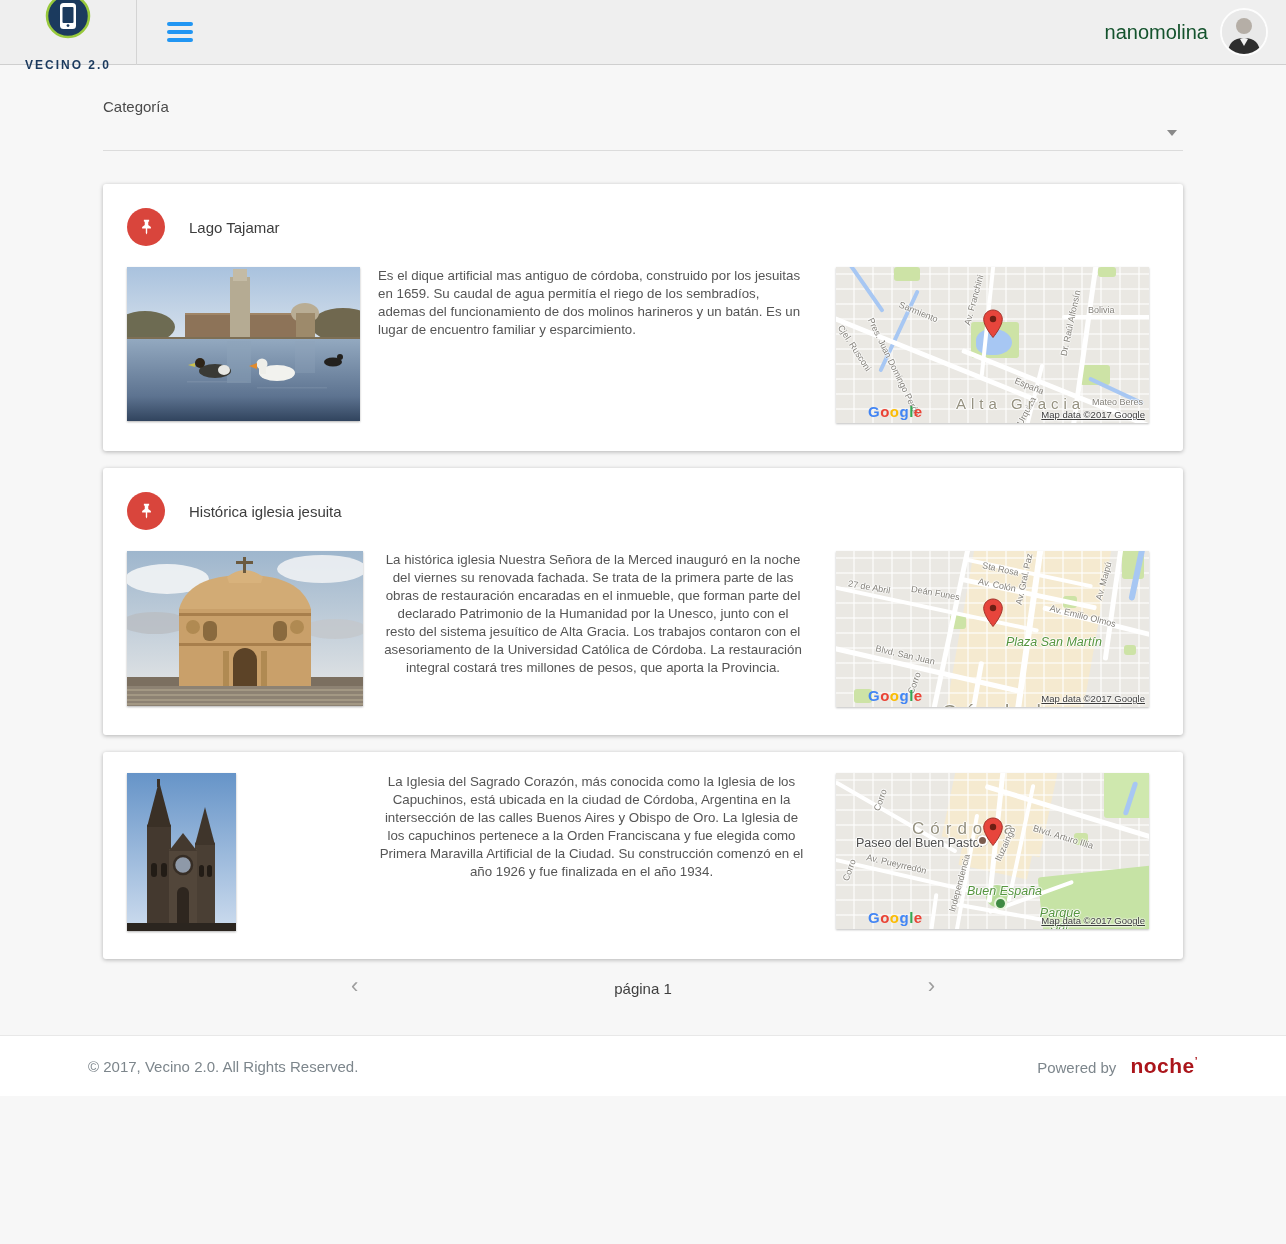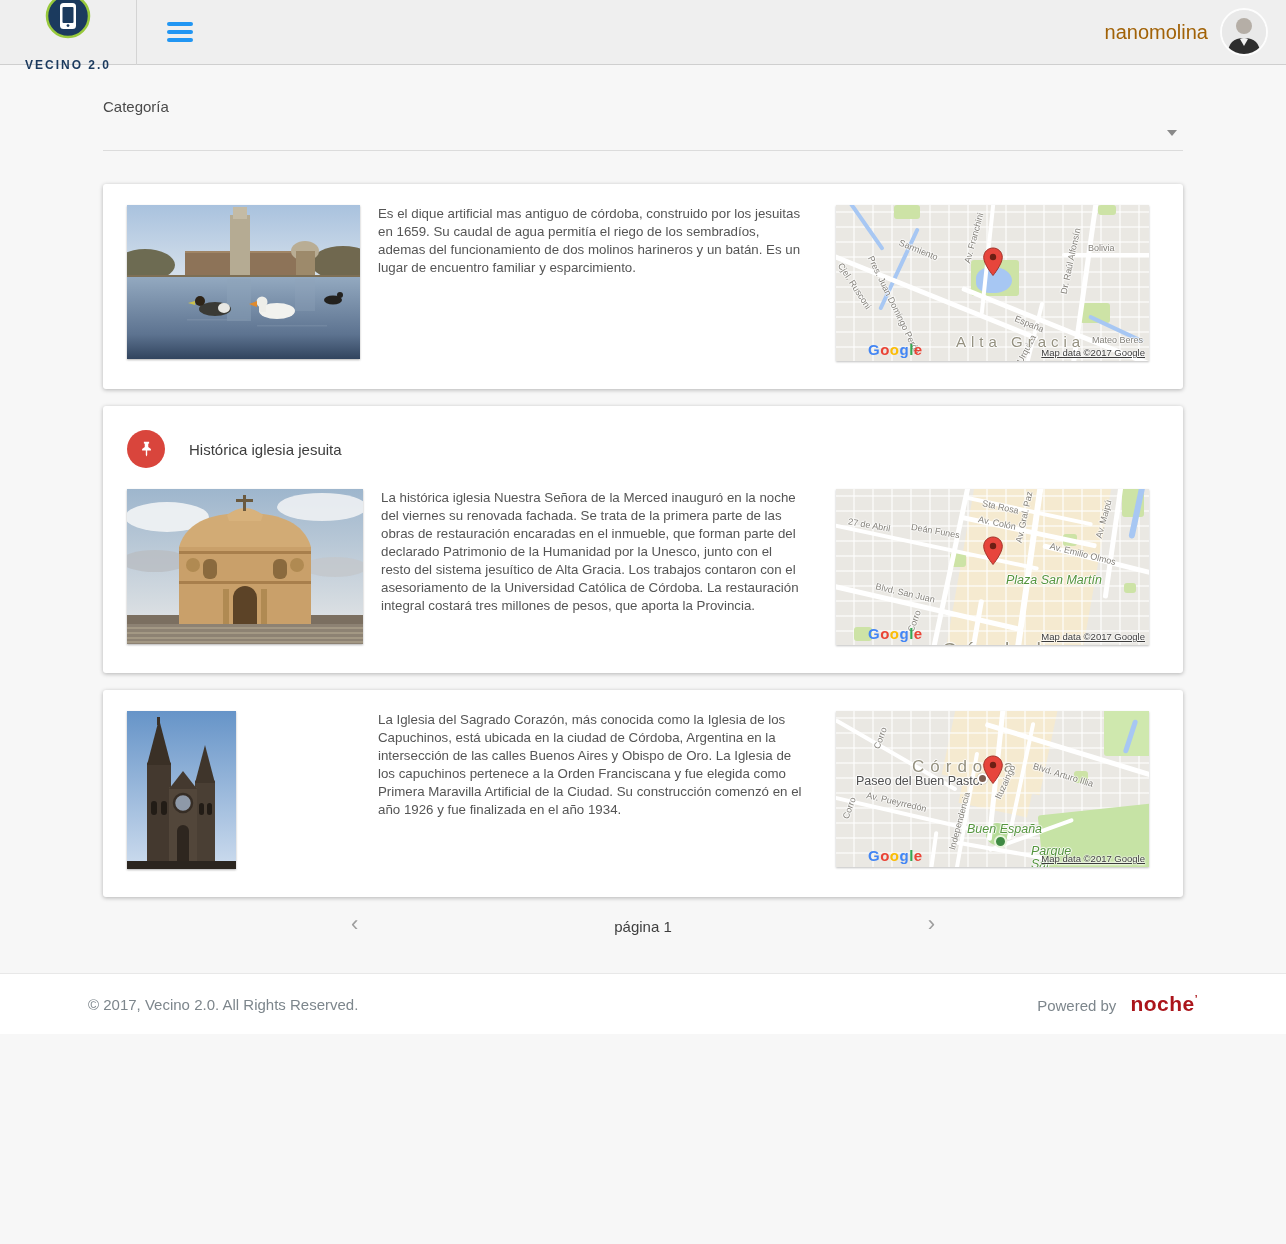--- a/index.html
+++ b/index.html
@@ -6,36 +6,36 @@
   html,body { width:1286px; font-family:"Liberation Sans", sans-serif; background:#f7f7f7; }
   body { height:1244px; overflow:hidden; }
 
   
   .app-header { height:65px; background:#efefef; border-bottom:1px solid #cfcfcf; display:flex; align-items:center; }
   .logo-box { width:137px; height:65px; border-right:1px solid #d4d4d4; display:flex; flex-direction:column; align-items:center; justify-content:center; cursor:pointer; }
   .logo-text { font-size:12px; font-weight:bold; color:#1b3a5e; letter-spacing:2px; margin-top:15px; }
   .menu-btn { margin-left:24px; display:flex; flex-direction:column; gap:4px; cursor:pointer; padding:6px; }
   .menu-btn i { display:block; width:26px; height:4px; background:#2196f3; border-radius:2px; }
   .header-spacer { flex:1; }
-  .username { font-size:20px; color:#a16207; margin-right:14px; }
+  .username { font-size:20px; color:#14532d; margin-right:14px; }
   .avatar { width:44px; height:44px; border-radius:50%; overflow:hidden; margin-right:20px; box-shadow:0 0 0 2px #fdfdfd; cursor:pointer; }
 
   
   .container { width:1080px; margin:0 auto; }
 
   .banner { margin-top:19px; height:69px; background:#d9453c; border-radius:3px; box-shadow:0 2px 5px rgba(0,0,0,.28); display:flex; align-items:center; padding-left:16px; }
   .banner span { color:#fff; font-size:19px; }
 
   .filter-label { margin-top:33px; font-size:15px; color:#4a4a4a; }
   .select { position:relative; height:36px; border-bottom:1px solid #dcdcdc; cursor:pointer; }
   .caret { position:absolute; right:6px; top:15px; width:0; height:0; border-left:5px solid transparent; border-right:5px solid transparent; border-top:6px solid #8a8a8a; }
 
   
   .card { margin-top:33px; background:#fff; border-radius:3px; box-shadow:0 1px 4px rgba(0,0,0,.28); }
-  .card + .card { margin-top:17px; }
+  .card + .card { margin-top:17px;text-align:center; }
   .card-head { display:flex; align-items:center; gap:24px; padding:24px 24px 0 24px; }
   .pin { width:38px; height:38px; border-radius:50%; background:#d9453c; display:flex; align-items:center; justify-content:center; flex:none; }
   .card-title { font-size:15px; font-weight:400; color:#3d3d3d; }
   .card-body { display:flex; padding:21px 34px 28px 24px; }
   .photo-col { flex:0 0 233px; }
   .photo { display:block; box-shadow:0 1px 2px rgba(0,0,0,.3); }
   .desc { flex:1; margin:0 31px 0 18px; font-size:13.3px; line-height:18px; color:#555; }
 
   
   .map { position:relative; width:313px; height:156px; flex:0 0 313px; overflow:hidden; background:#eae8e3; box-shadow:0 1px 2px rgba(0,0,0,.25); cursor:pointer; }
@@ -112,20 +112,28 @@
 
 <main class="container">
 
 
   <div class="filter-label">Categoría</div>
   <div class="select">
     <span class="caret"></span>
   </div>
 
   <section class="card">
+    <div class="card-head">
+      <div class="pin">
+        <svg viewBox="0 0 24 24" width="21" height="21">
+            <path fill="#fff" d="M9 3h6v2l-1 .5V9l3 2.5V13h-4.2v5.2L12 20l-.8-1.8V13H7v-1.5L10 9V5.5L9 5z"></path>
+          </svg>
+      </div>
+      <h2 class="card-title">Lago Tajamar</h2>
+    </div>
     <div class="card-body">
       <div class="photo-col">
         <svg class="photo" width="233" height="154" viewBox="0 0 233 154">
           <defs>
             <linearGradient id="p1sky" x1="0" y1="0" x2="0" y2="1">
                 <stop offset="0" stop-color="#a9c2de"></stop>
                 <stop offset="1" stop-color="#d8e2ec"></stop>
               </linearGradient>
             <linearGradient id="p1water" x1="0" y1="0" x2="0" y2="1">
                 <stop offset="0" stop-color="#93a9c0"></stop>

